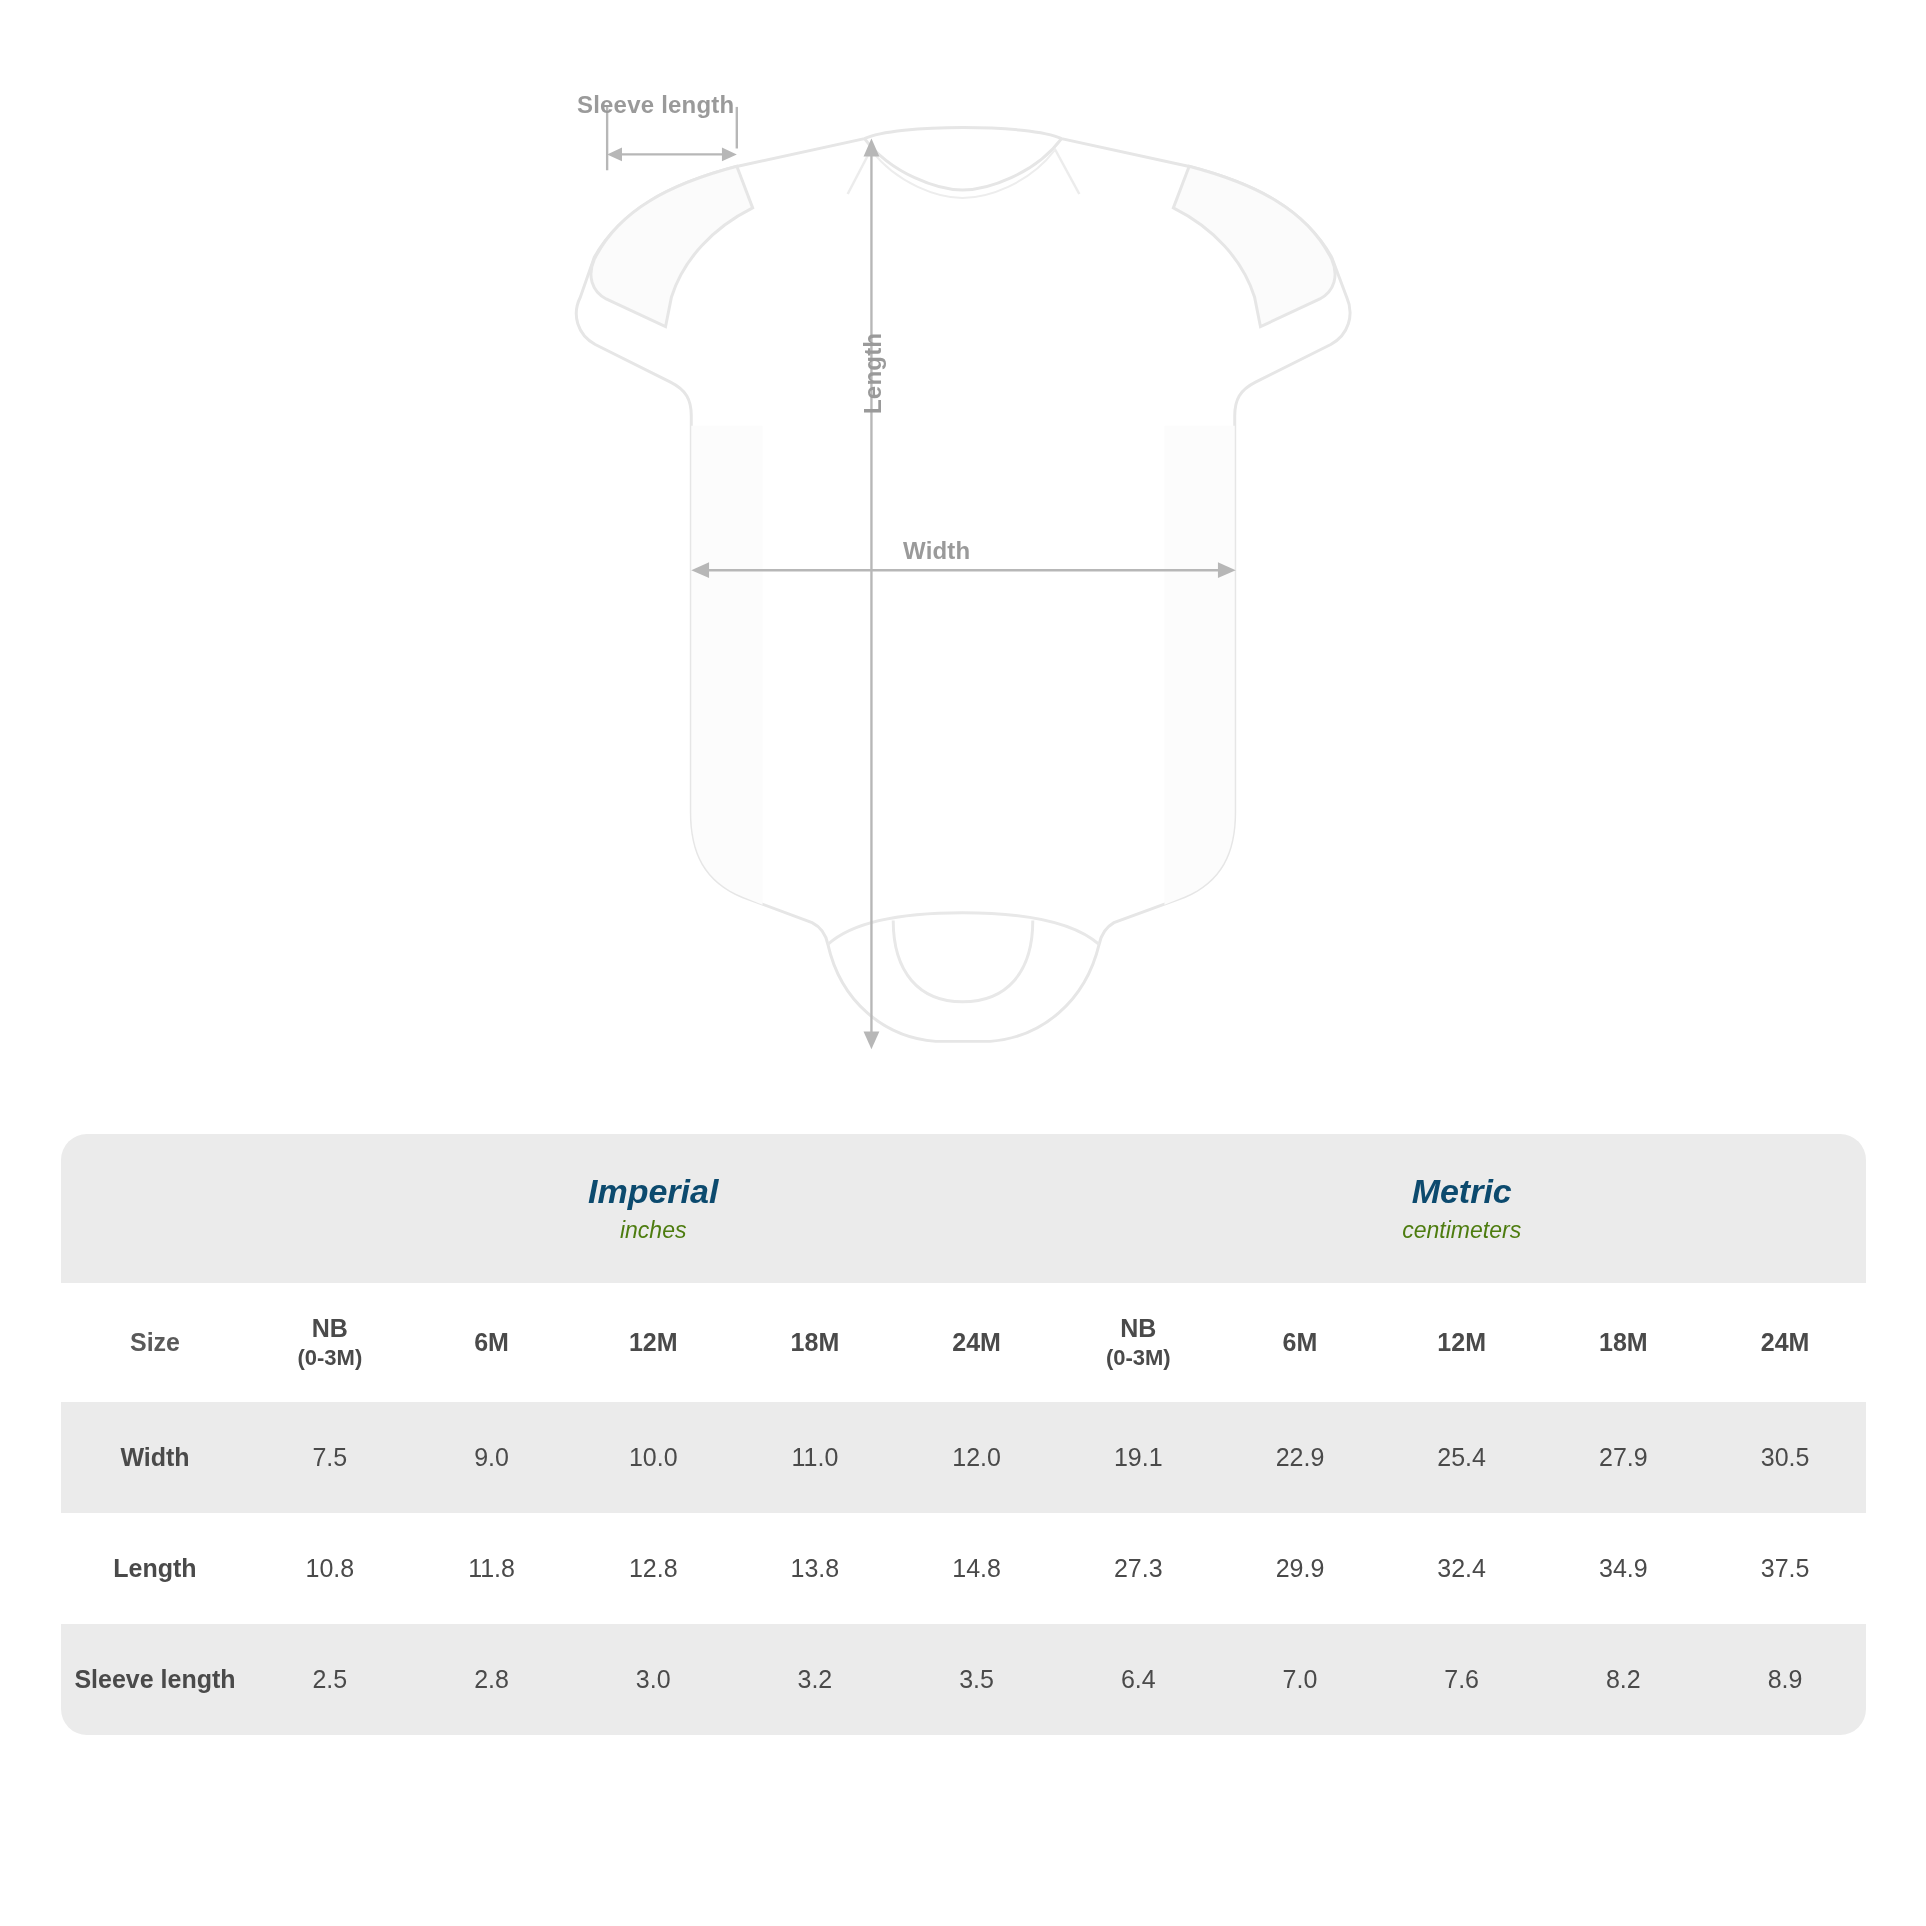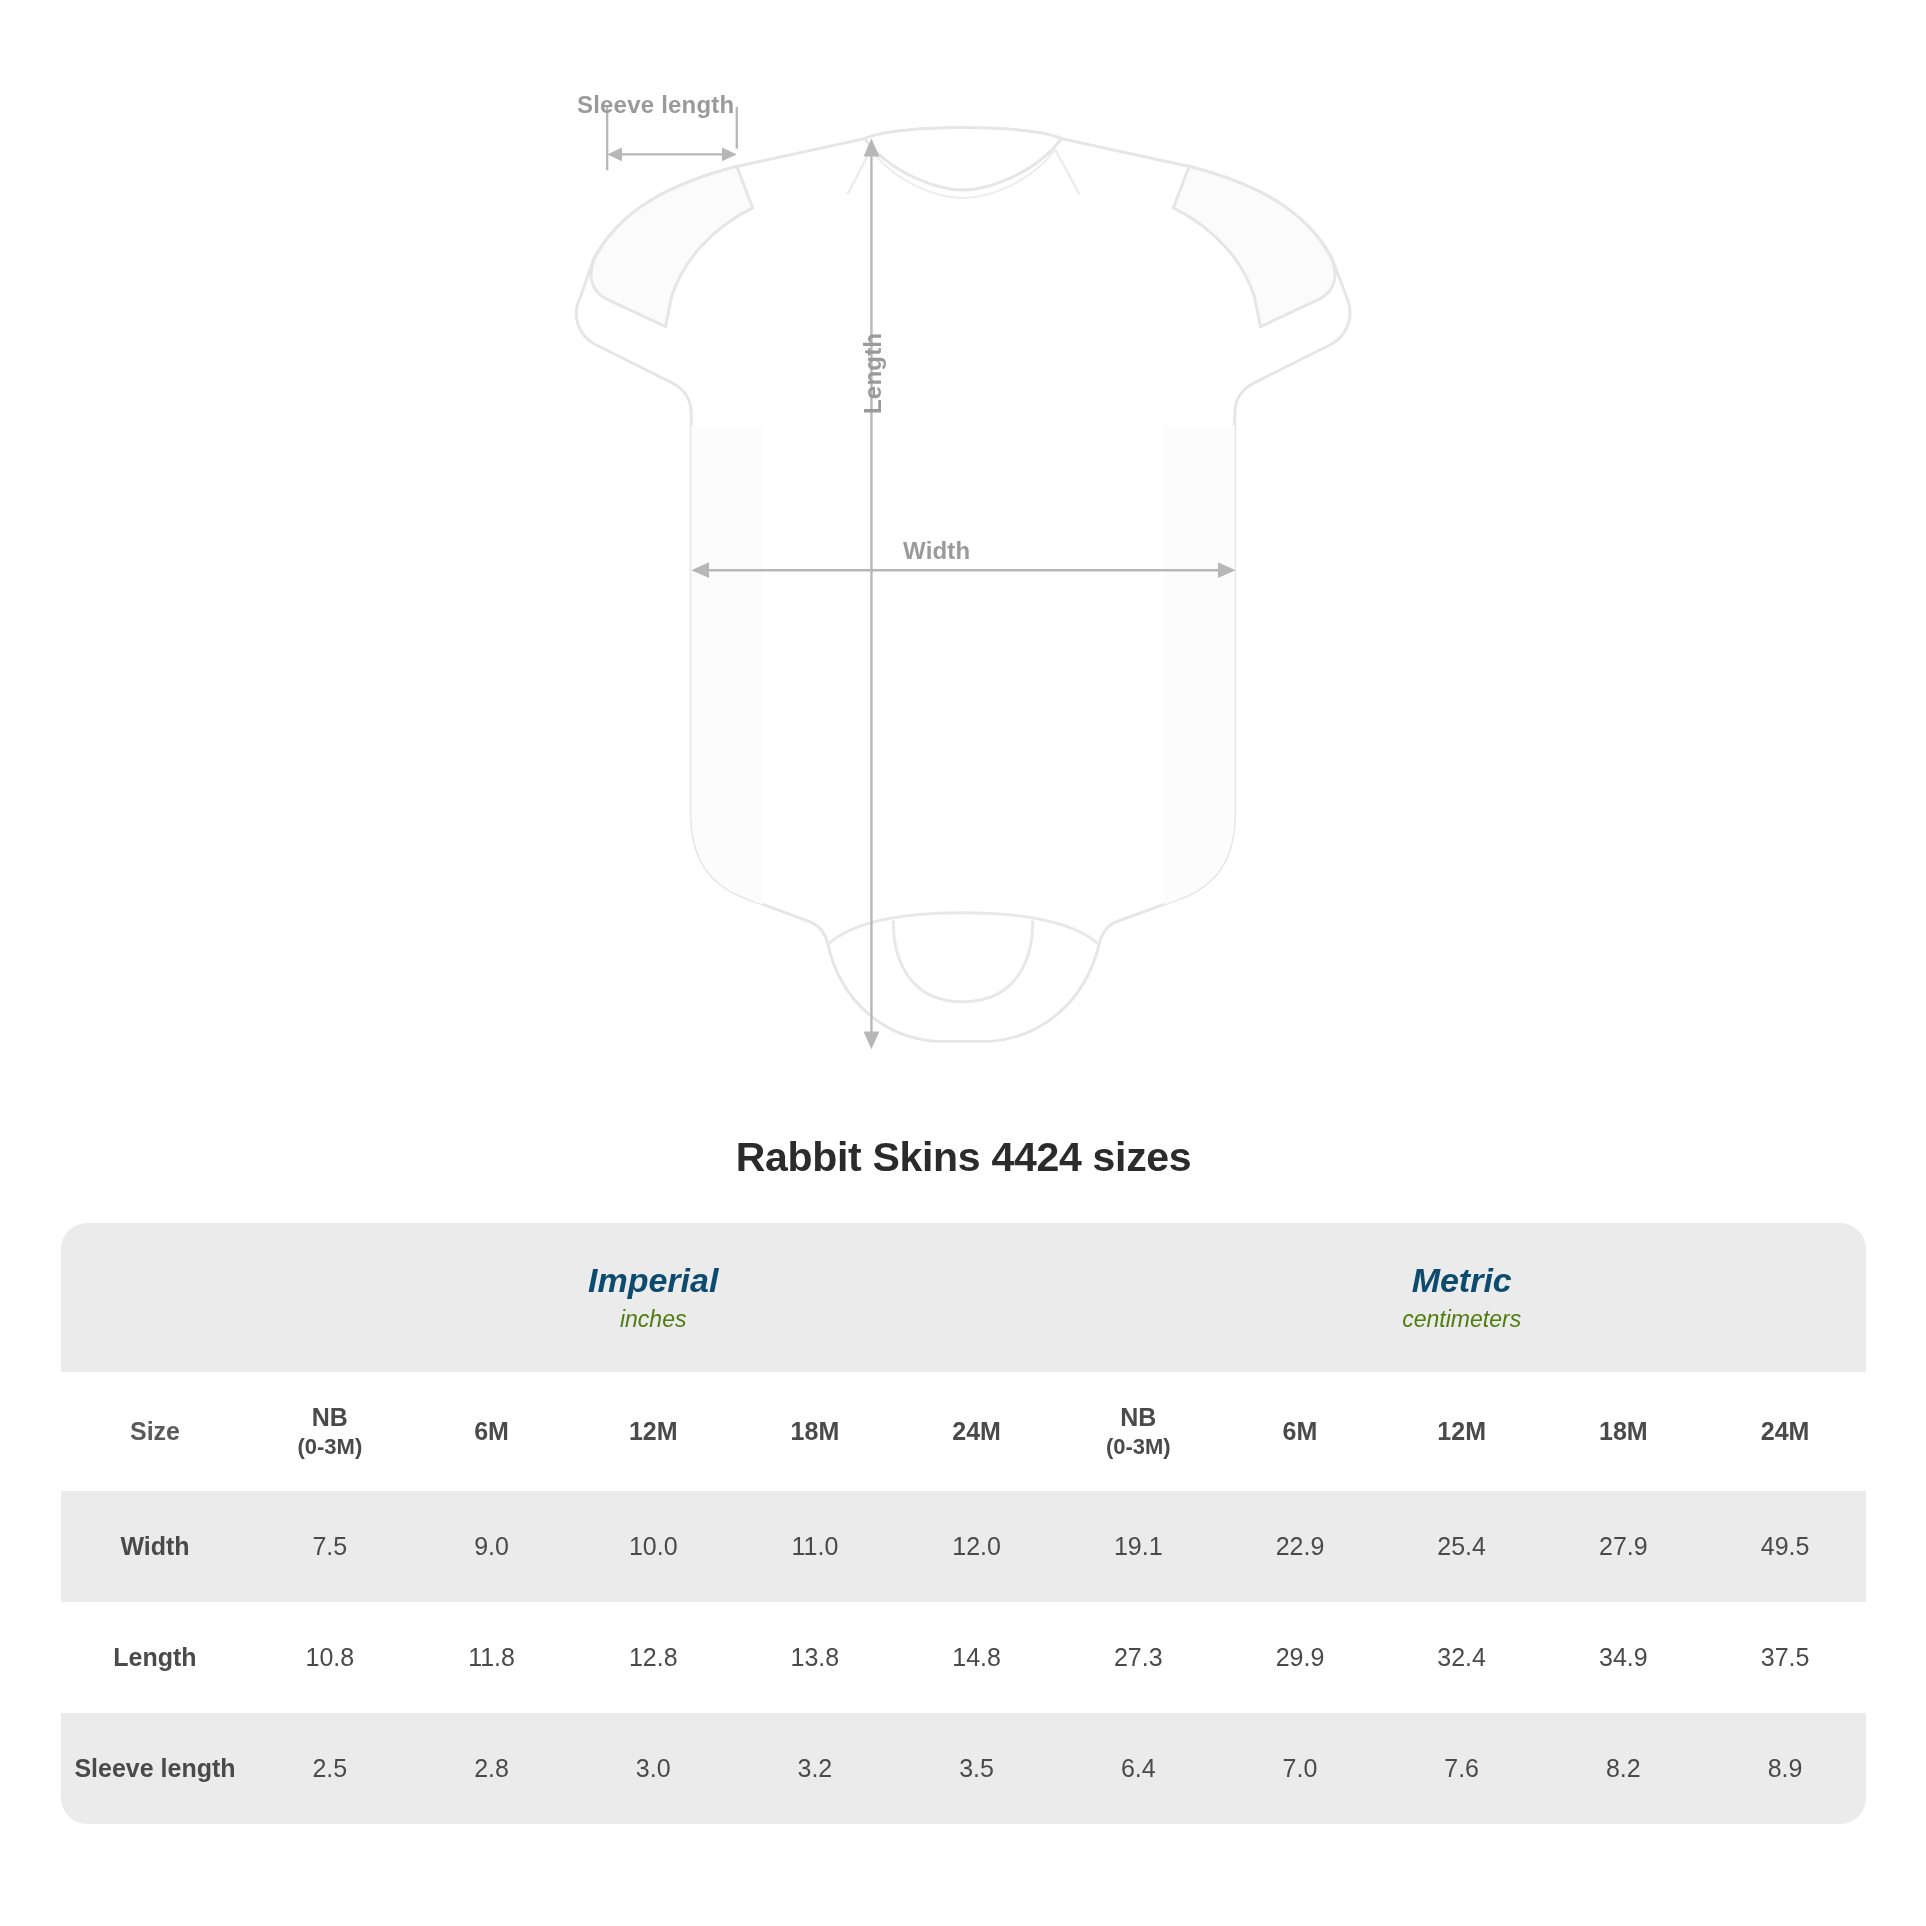--- a/index.html
+++ b/index.html
@@ -212,21 +212,20 @@
         <polygon points="1248,576 1230,568 1230,584" stroke="none"></polygon>
       </g>
     </svg>
 
     <div class="dim-label dim-sleeve">Sleeve length</div>
     <div class="dim-label dim-width">Width</div>
     <div class="dim-label dim-length">Length</div>
   </div>
 
   <div class="title-block">
-    <h1 class="chart-title">Rabbit Skins 4424 sizes</h1>
   </div>
 
   <div class="table-wrap">
     <table class="size-table">
       <colgroup>
         <col class="col-label">
       </colgroup>
       <tbody>
         <tr class="unit-row">
           <td></td>
@@ -280,21 +279,21 @@
           <td class="first-col">Width</td>
           <td>7.5</td>
           <td>9.0</td>
           <td>10.0</td>
           <td>11.0</td>
           <td>12.0</td>
           <td>19.1</td>
           <td>22.9</td>
           <td>25.4</td>
           <td>27.9</td>
-          <td>49.5</td>
+          <td>30.5</td>
         </tr>
 
         <tr class="data-row">
           <td class="first-col">Length</td>
           <td>10.8</td>
           <td>11.8</td>
           <td>12.8</td>
           <td>13.8</td>
           <td>14.8</td>
           <td>27.3</td>

